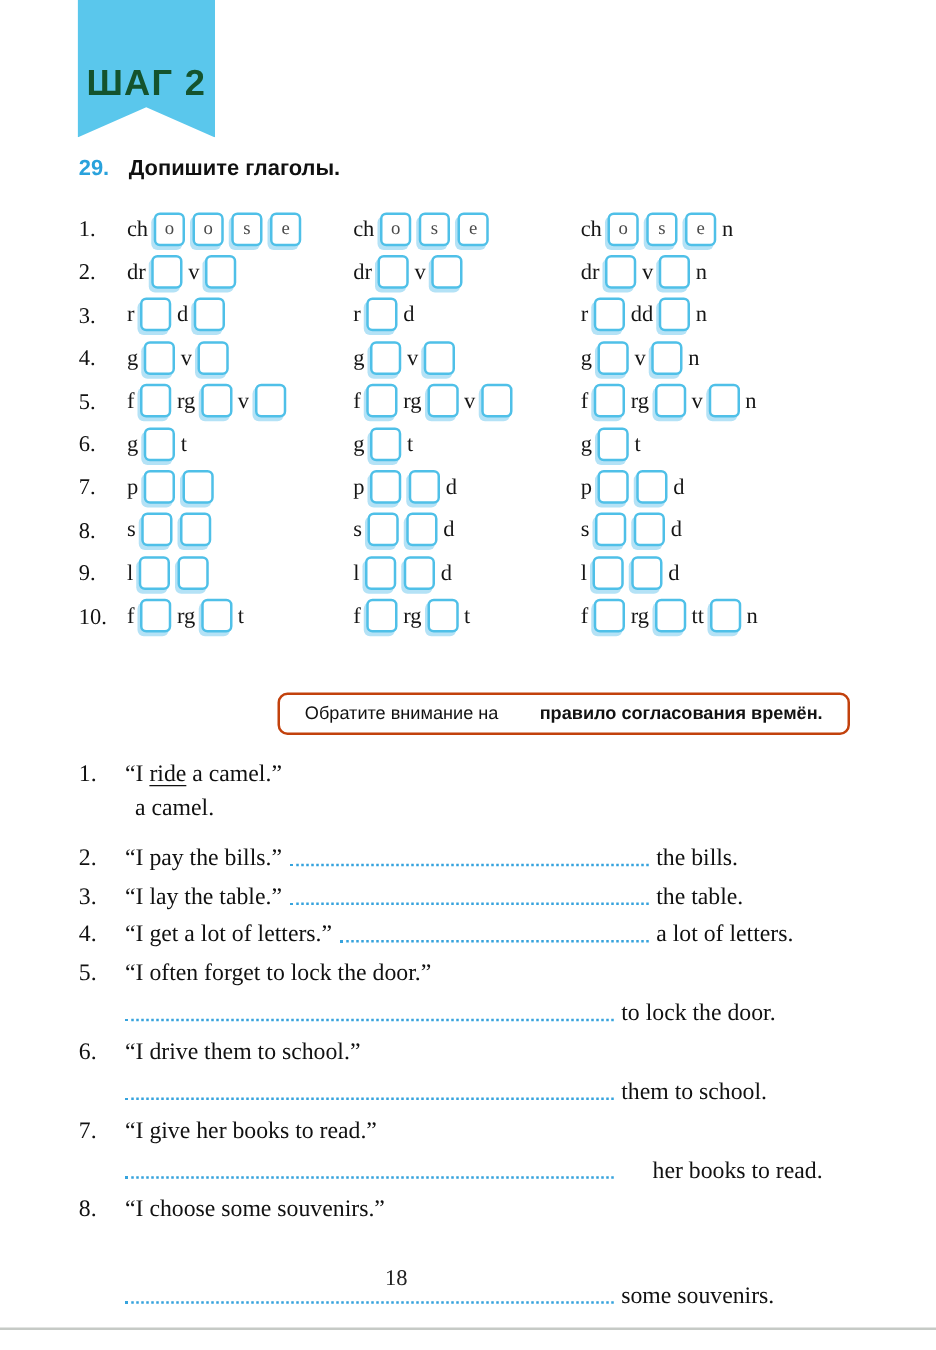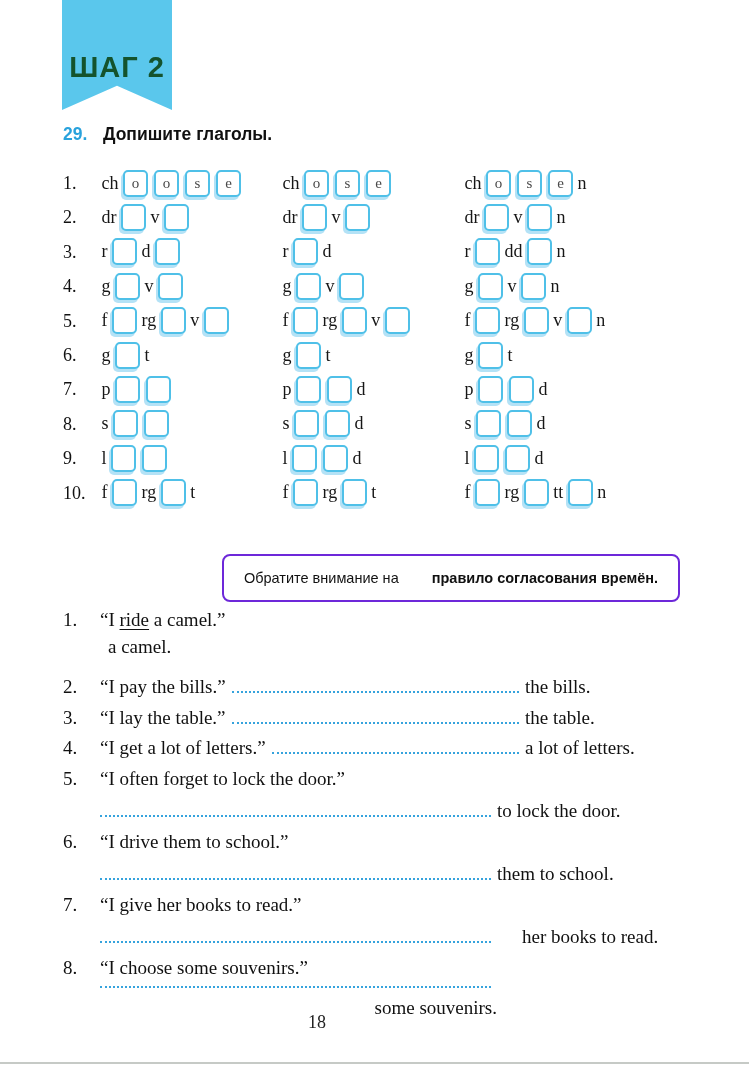--- a/index.html
+++ b/index.html
@@ -32,22 +32,22 @@
   .vcol.c0{left:37px;}
   .vcol.c1{left:218px;}
   .vcol.c2{left:400px;}
   .lbox{width:21px;height:23px;border:2px solid #4fc0e8;border-radius:5px;
         background:#fff;box-shadow:-2px 3px 0 #b4e2f6;margin:0 3px;
         display:flex;align-items:center;justify-content:center;
         font-size:15px;color:#4a4a4a;flex:0 0 auto;}
   .frag{font-size:18px;color:#161616;margin:0 1.5px;white-space:pre;}
 
   
-  .note-box{position:absolute;left:222px;top:554px;width:458px;height:48px;
-        box-sizing:border-box;border:2px solid #6d28d9;border-radius:8px;
+  .note-box{position:absolute;left:222px;top:554px;width:458px;height:34px;
+        box-sizing:border-box;border:2px solid #c2410c;border-radius:8px;
         background:#fff;display:flex;align-items:center;justify-content:center;
         font-family:"Liberation Sans",sans-serif;font-size:14.5px;color:#111;
         white-space:pre;}
   .note-box b{font-weight:700;margin-left:29px;}
 
   
   .line{position:absolute;display:flex;align-items:flex-end;height:26px;
         font-size:19px;color:#111;white-space:nowrap;}
   .lead{display:flex;align-items:flex-end;}
   .no{display:inline-block;width:37px;line-height:26px;flex:0 0 37px;}
@@ -376,21 +376,21 @@
       <div class="line" style="left: 100px; top: 924px; gap: 25px;">
         <div class="lead" style="width: 397px;">
           <span class="dots dots-full"></span>
         </div>
         <span class="tail">her books to read.</span>
       </div>
       <div class="line" style="left: 63px; top: 955px;">
         <span class="no">8.</span>
         <span class="prompt">“I choose some souvenirs.”</span>
       </div>
-      <div class="line" style="left: 100px; top: 986px; flex-direction: column;">
+      <div class="line" style="left: 100px; top: 1024px;">
         <div class="lead" style="width: 397px;">
           <span class="dots dots-full"></span>
         </div>
         <span class="tail">some souvenirs.</span>
       </div>
     </div>
 
   <div class="pageno">18</div>
 
   <div class="scan-bottom"></div>

